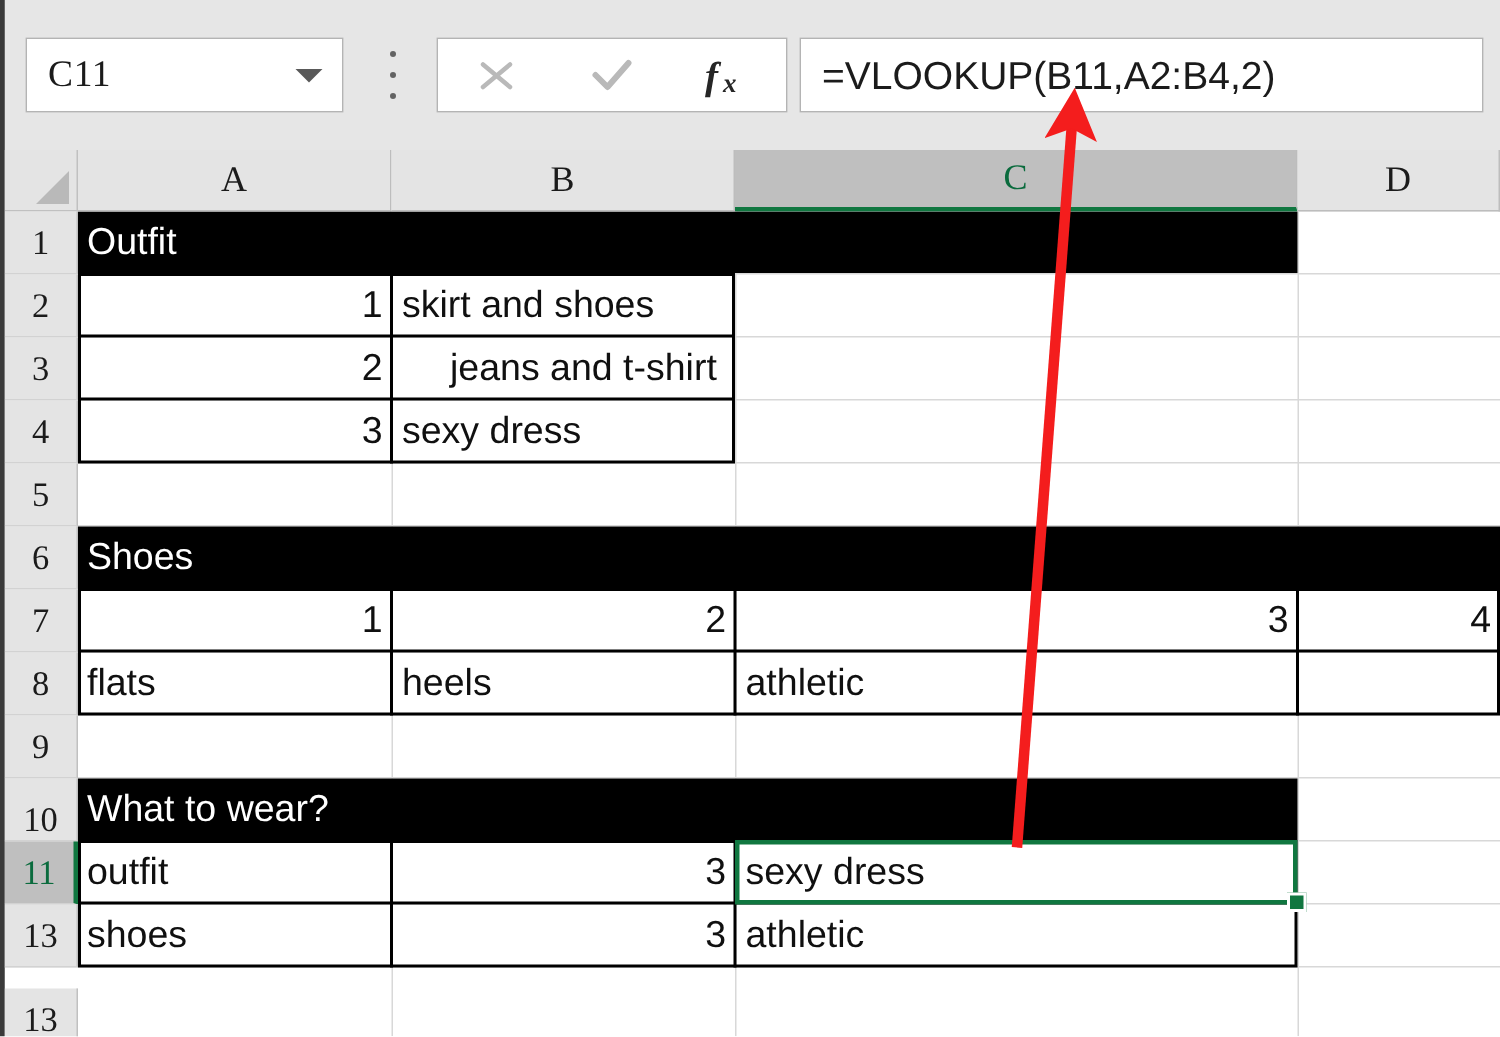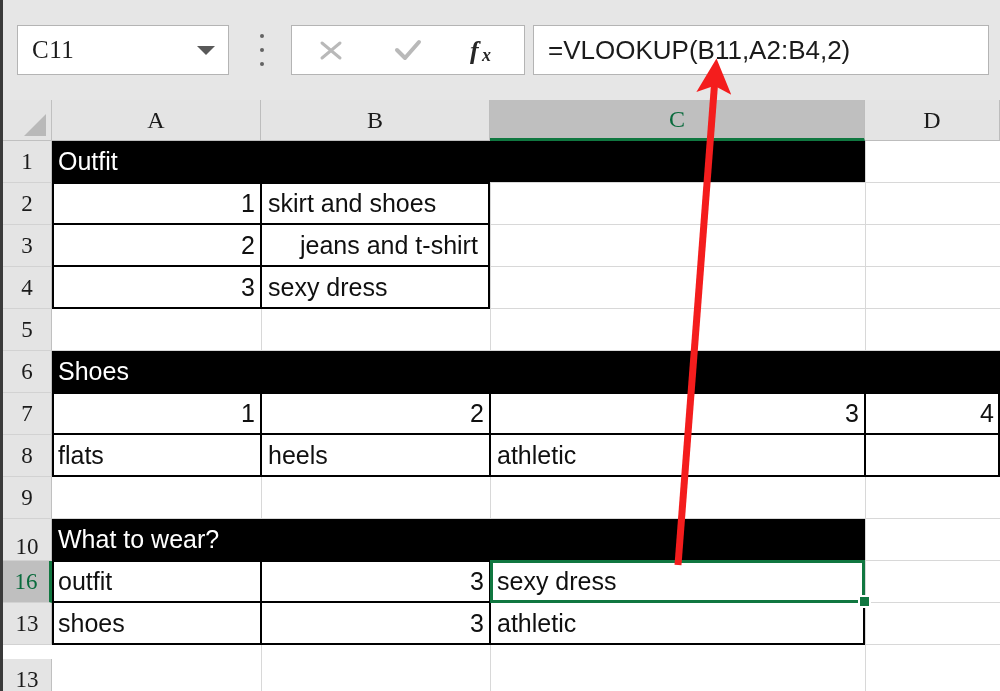--- a/index.html
+++ b/index.html
@@ -343,21 +343,21 @@
     <div class="rowhead" style="top:335px;">
         <span>8</span>
       </div>
     <div class="rowhead" style="top:377px;">
         <span>9</span>
       </div>
     <div class="rowhead" style="top:419px;align-items:flex-end;">
         <span>10</span>
       </div>
     <div class="rowhead sel" style="top:461px;">
-        <span>16</span>
+        <span>11</span>
       </div>
     <div class="rowhead" style="top:503px;">
         <span>13</span>
       </div>
     <div class="rowhead" style="top:559px;">
         <span>13</span>
       </div>
 
     <div class="cellsurface">
 

